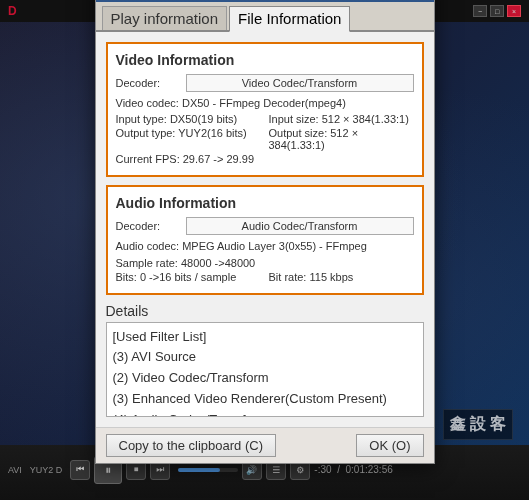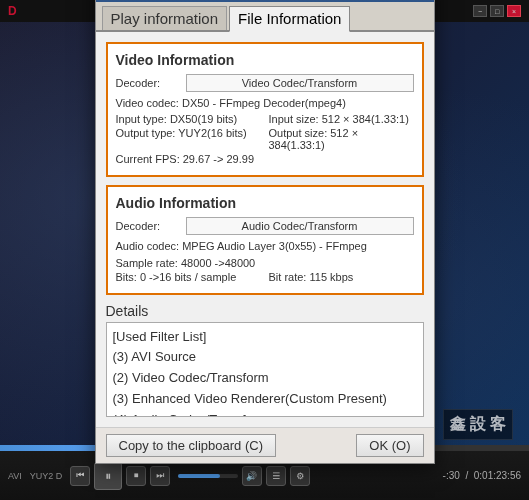--- a/index.html
+++ b/index.html
@@ -36,21 +36,21 @@
     
     .player-controls {
       position: absolute;
       bottom: 0;
       left: 0;
       right: 0;
       height: 55px;
       background: linear-gradient(180deg, #1a1a1a 0%, #111 100%);
       z-index: 1;
       display: flex;
-      flex-direction: column;
+      flex-direction: row;
     }
 
     .progress-bar {
       height: 6px;
       background: #333;
       position: relative;
     }
 
     .progress-fill {
       height: 100%;

